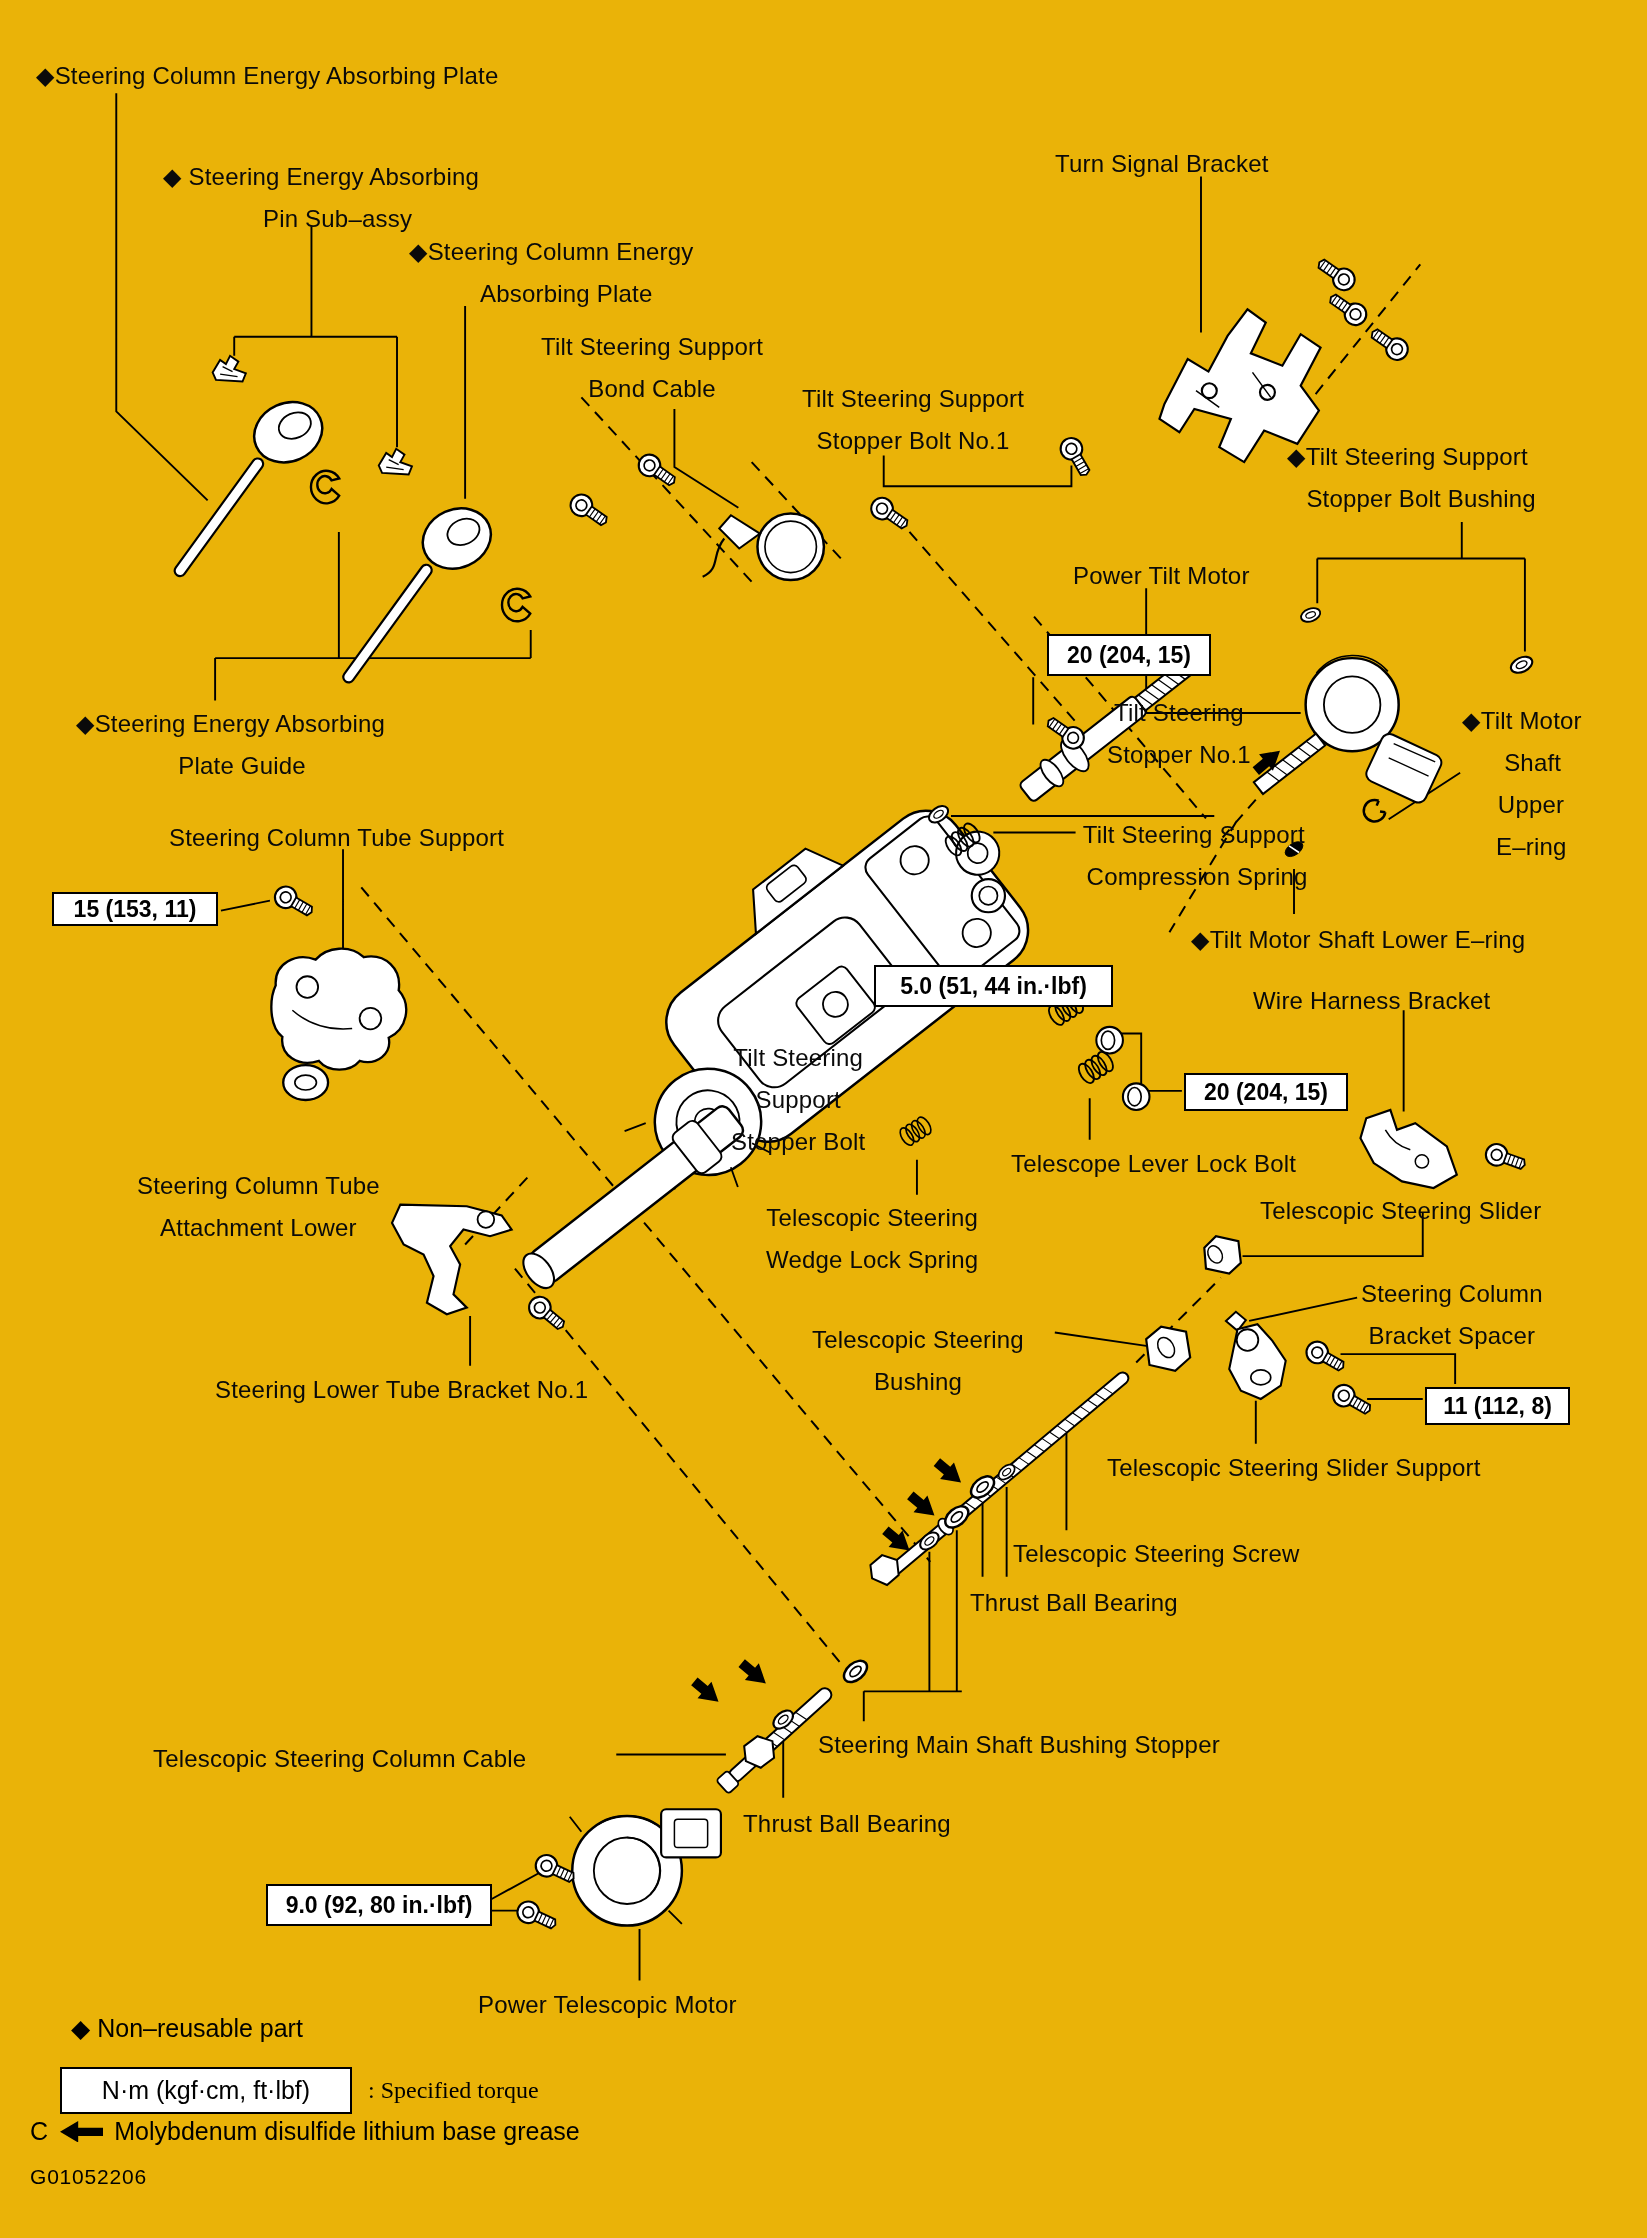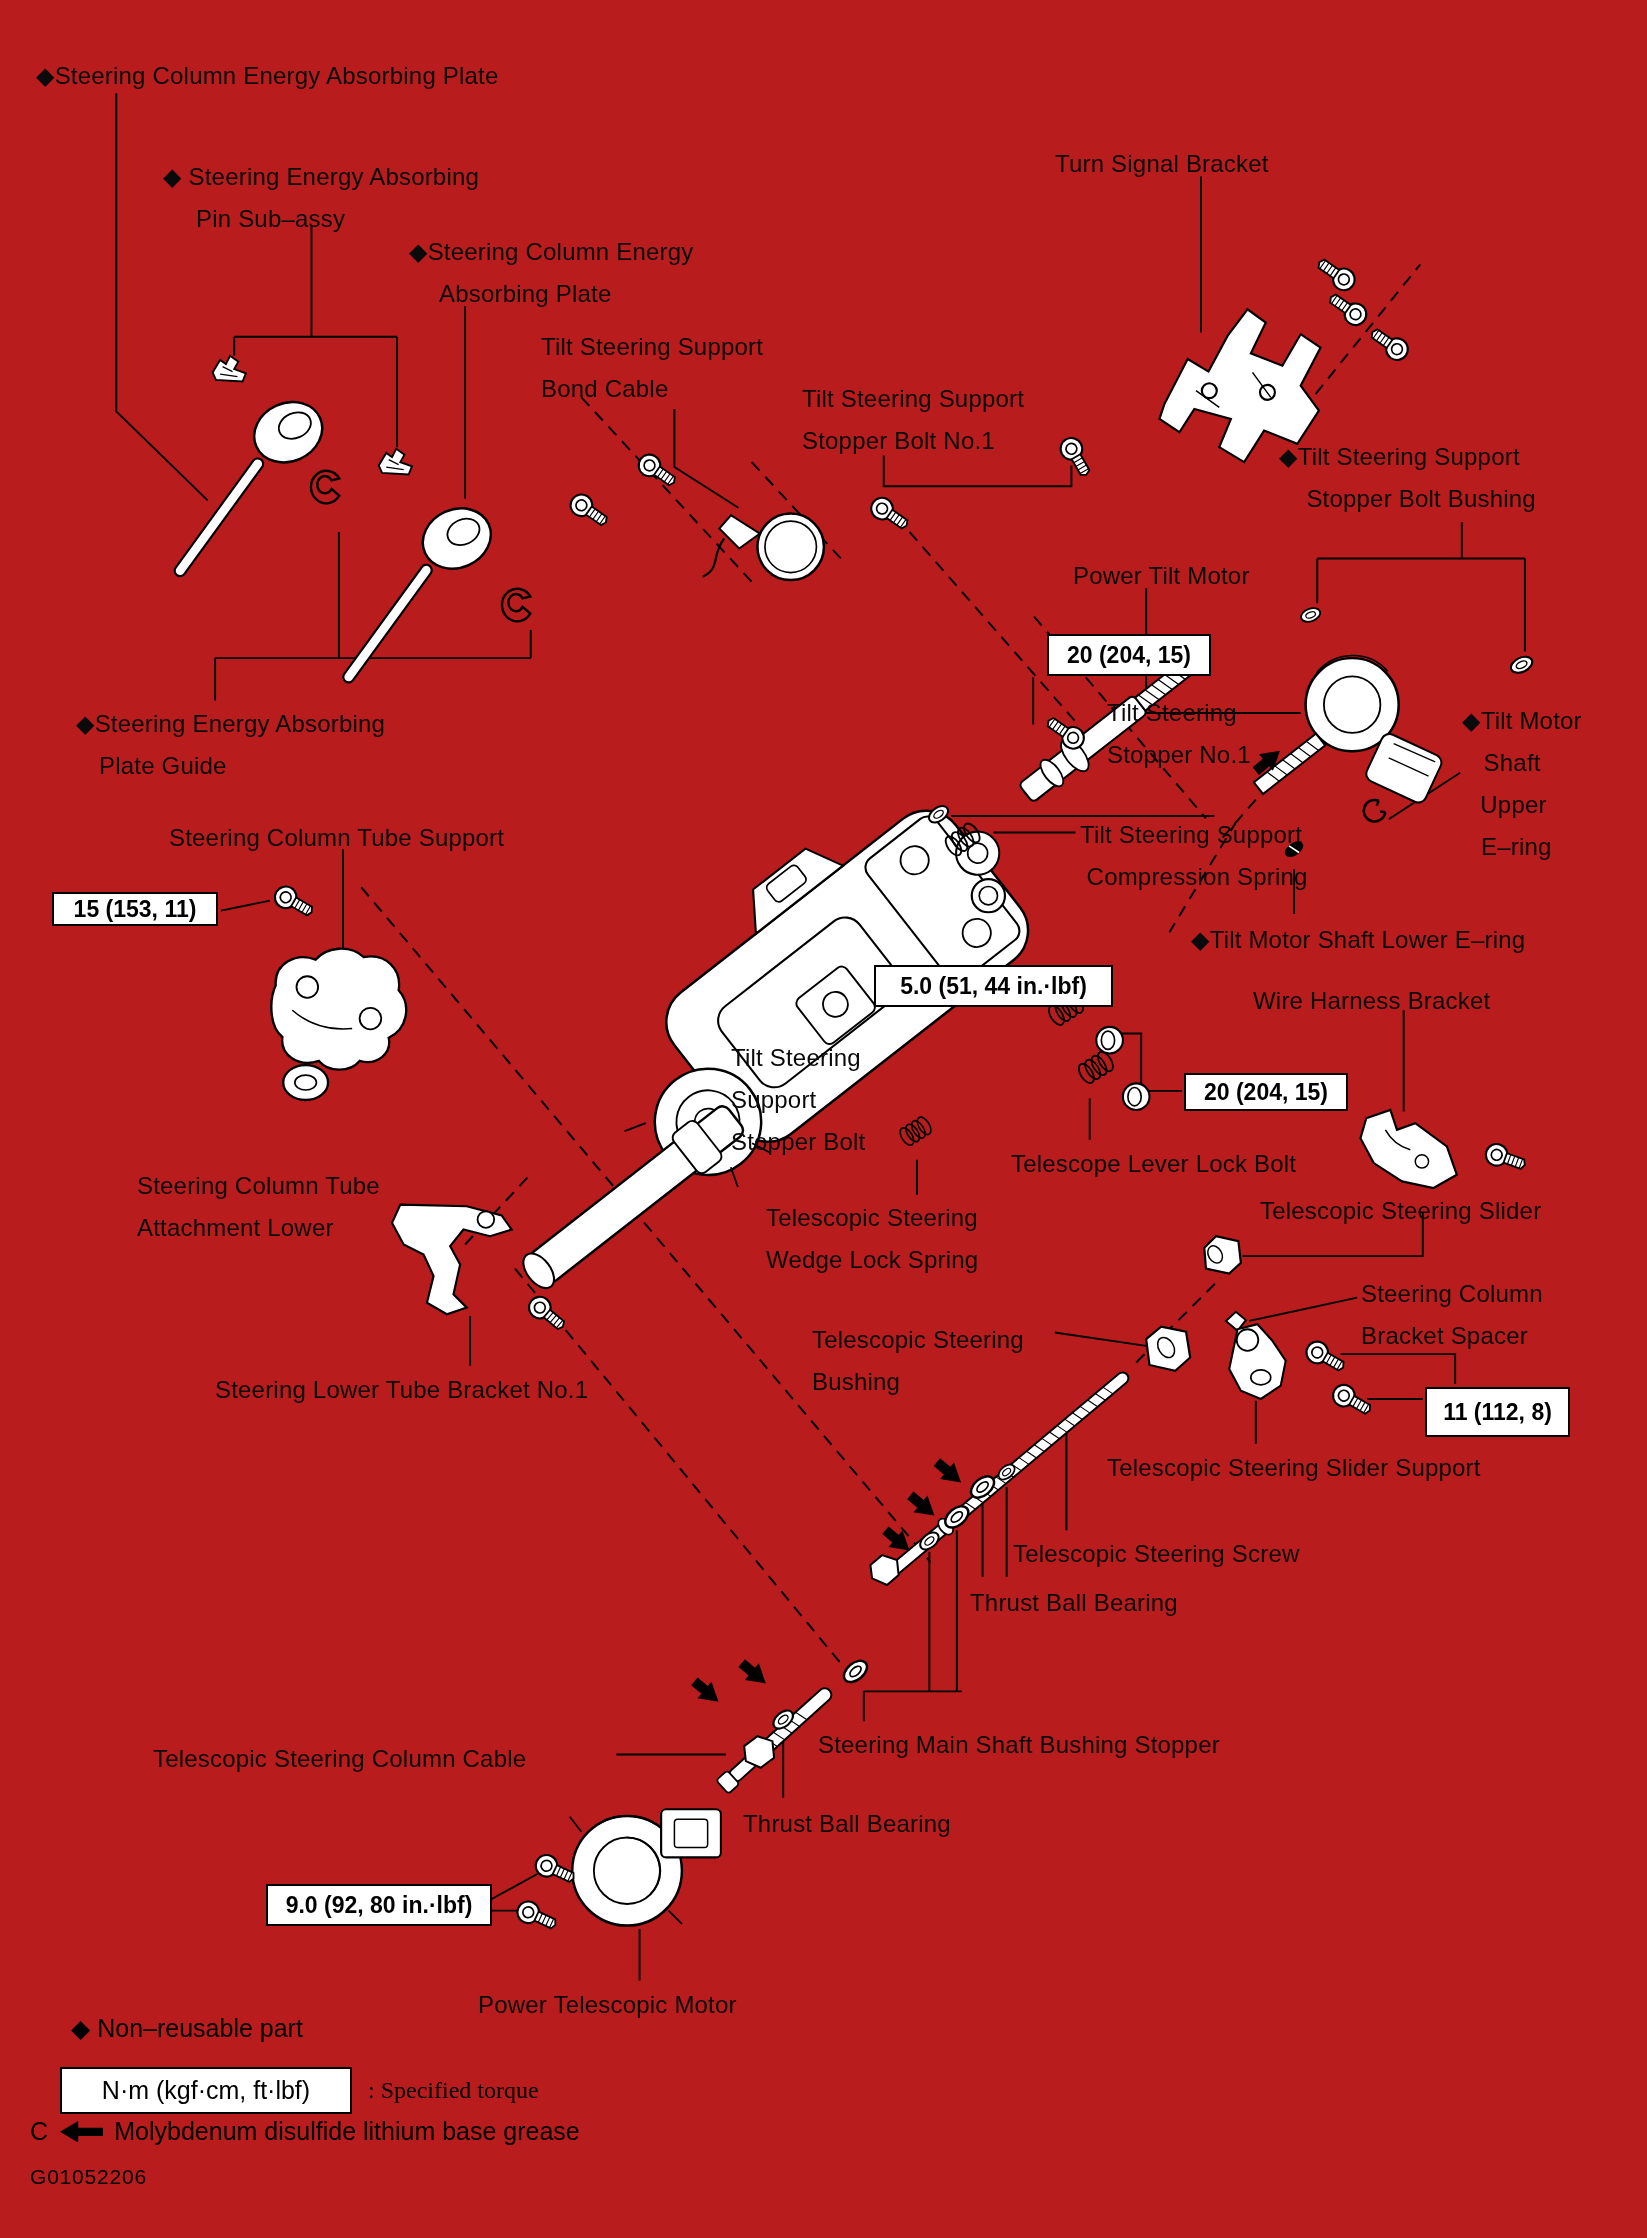--- a/index.html
+++ b/index.html
@@ -1,18 +1,18 @@
 <!DOCTYPE html>
 <html style="font-size:13.3px"><head>
 <meta charset="utf-8">
 <style>
   html,body{margin:0;padding:0;background:#fff;}
   .canvas{
-    position:relative;width:1647px;height:2239px;background:#b91c1c;
-    font-family:"Liberation Sans","DejaVu Sans",sans-serif;color:#000;overflow:hidden;
+    position:relative;width:1647px;height:2239px;background:#eab308;
+    font-family:"Liberation Sans","DejaVu Sans",sans-serif;color:#000;overflow:hidden;text-align:center;
   }
   svg.art{position:absolute;left:0;top:0;}
   .part-label{
     position:absolute;font-size:24px;line-height:42px;white-space:nowrap;
     color:#0a0a0a;letter-spacing:0.2px;
   }
   .part-label div{white-space:nowrap;}
   .torque-box{
     position:absolute;border:2.5px solid #000;background:#fff;
     display:flex;align-items:center;justify-content:center;
@@ -415,21 +415,21 @@
       </div>
       <div class="torque-box" style="left: 1047px; top: 634px; width: 164px; height: 42px;">
         <span>20 (204, 15)</span>
       </div>
       <div class="torque-box" style="left: 874px; top: 965px; width: 239px; height: 42px;">
         <span>5.0 (51, 44 in.·lbf)</span>
       </div>
       <div class="torque-box" style="left: 1184px; top: 1073px; width: 164px; height: 38px;">
         <span>20 (204, 15)</span>
       </div>
-      <div class="torque-box" style="left: 1425px; top: 1387px; width: 145px; height: 50px;">
+      <div class="torque-box" style="left: 1425px; top: 1387px; width: 145px; height: 38px;">
         <span>11 (112, 8)</span>
       </div>
       <div class="torque-box" style="left: 266px; top: 1884px; width: 226px; height: 42px;">
         <span>9.0 (92, 80 in.·lbf)</span>
       </div>
     </div>
 
   <div class="legend-line" style="left:71px;top:2014px">
     <span>◆ Non–reusable part</span>
   </div>

